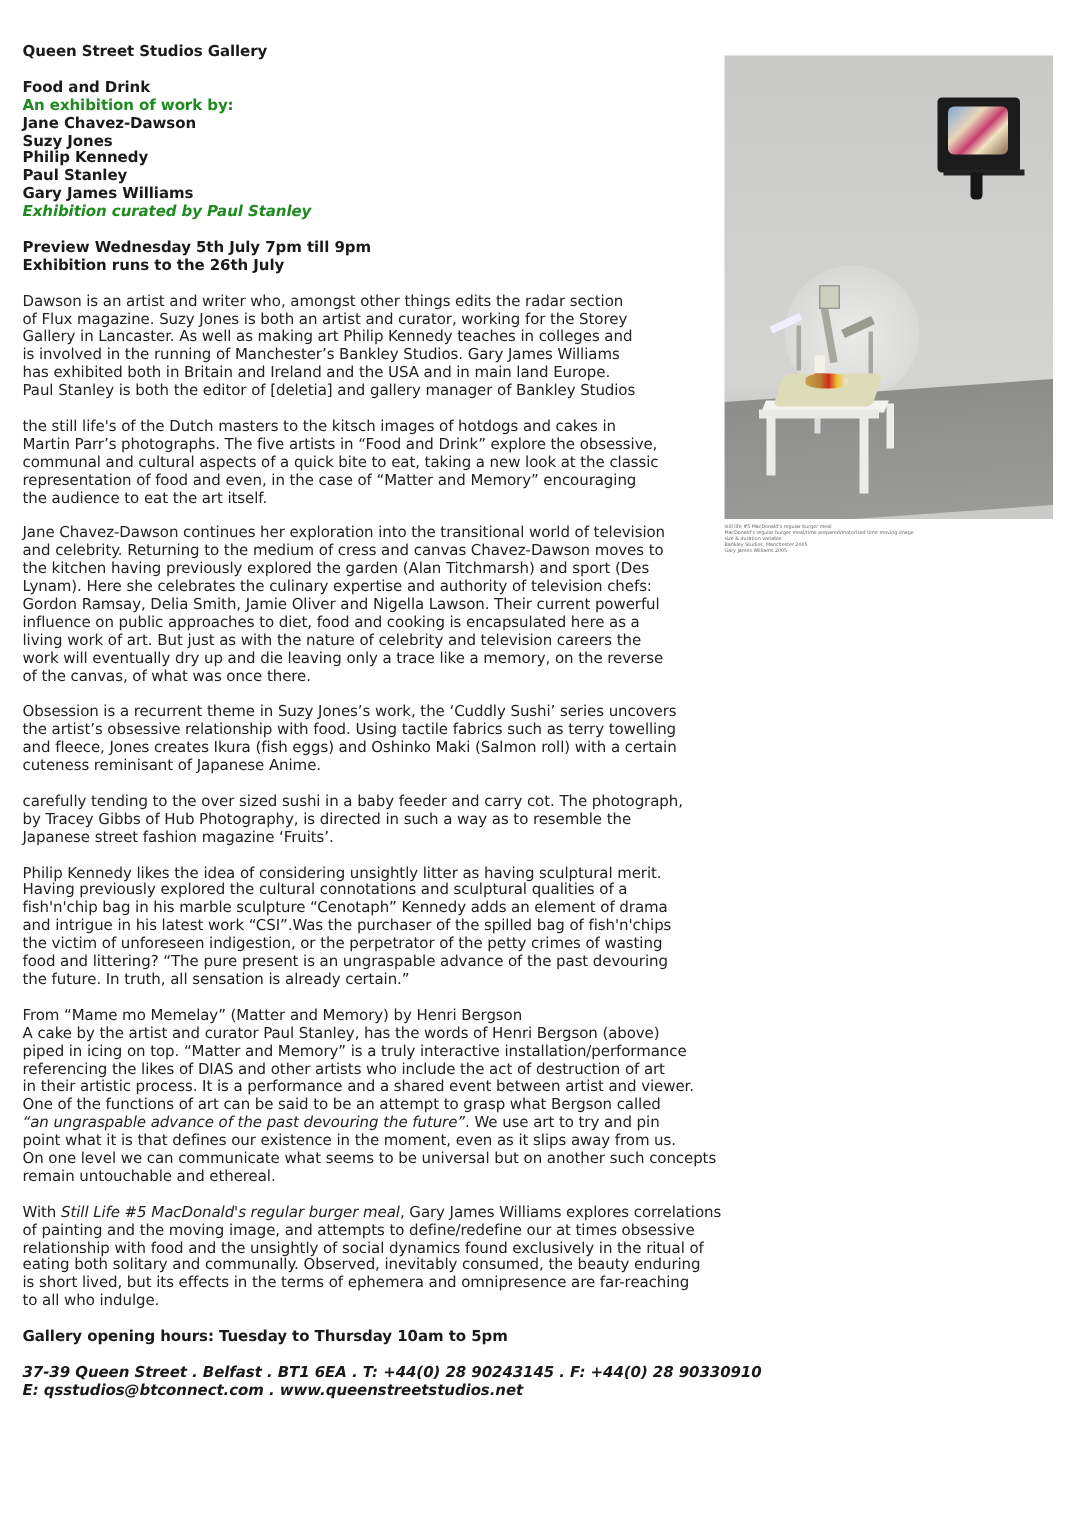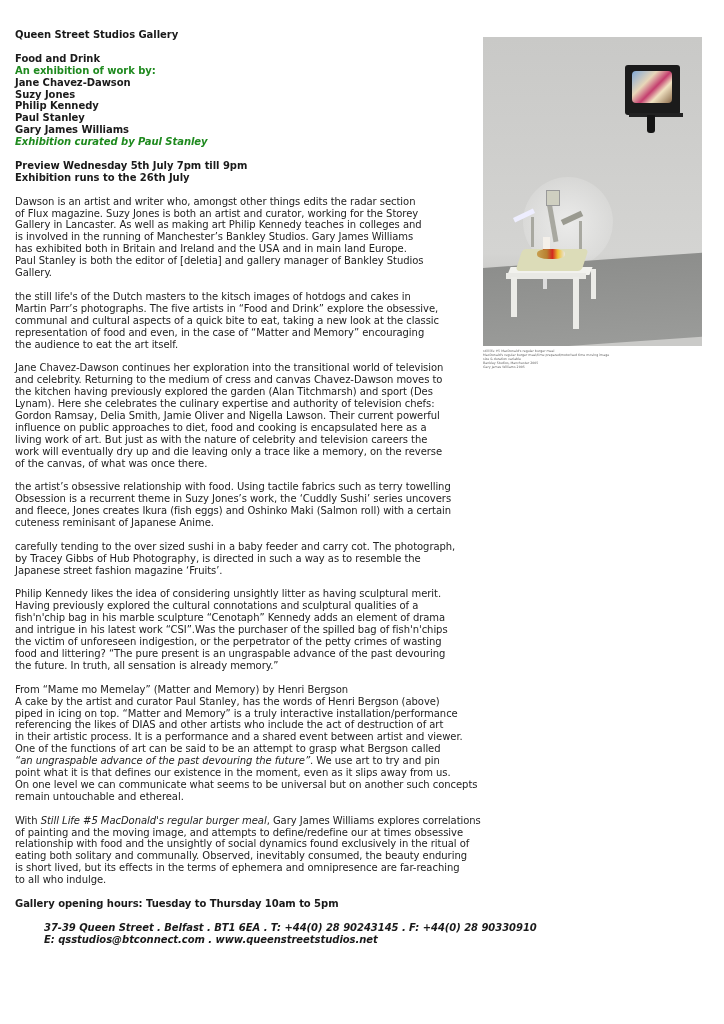--- a/index.html
+++ b/index.html
@@ -23,21 +23,21 @@
       font-size: 10px;
       line-height: 11.9px;
       letter-spacing: -0.05px;
     }
     .b { font-weight: bold; }
     .green { color: #1f8a1f; }
     .i { font-style: italic; }
     .line { display: block; white-space: nowrap; }
     .gap { height: 11.9px; }
     .para .line { color: #222; }
-    .contact .line { font-weight: bold; font-style: italic; margin-left: 29px; }
+    .contact .line { font-weight: bold; font-style: italic; }
 
     
     .photo {
       position: absolute;
       left: 483px;
       top: 37px;
       width: 219px;
       height: 309px;
       background: linear-gradient(180deg, #c9c9c7 0%, #cfcfcd 40%, #d4d4d2 70%, #cacac8 78%);
       overflow: hidden;
@@ -169,21 +169,20 @@
   <span class="line b">Exhibition runs to the 26th July</span>
   <div class="gap"></div>
 
   <div class="para">
     <span class="line">Dawson is an artist and writer who, amongst other things edits the radar section</span>
     <span class="line">of Flux magazine. Suzy Jones is both an artist and curator, working for the Storey</span>
     <span class="line">Gallery in Lancaster. As well as making art Philip Kennedy teaches in colleges and</span>
     <span class="line">is involved in the running of Manchester’s Bankley Studios. Gary James Williams</span>
     <span class="line">has exhibited both in Britain and Ireland and the USA and in main land Europe.</span>
     <span class="line">Paul Stanley is both the editor of [deletia] and gallery manager of Bankley Studios</span>
-    <span class="line">Gallery.</span>
   </div>
   <div class="gap"></div>
 
   <div class="para">
     <span class="line">the still life's of the Dutch masters to the kitsch images of hotdogs and cakes in</span>
     <span class="line">Martin Parr’s photographs. The five artists in “Food and Drink” explore the obsessive,</span>
     <span class="line">communal and cultural aspects of a quick bite to eat, taking a new look at the classic</span>
     <span class="line">representation of food and even, in the case of “Matter and Memory” encouraging</span>
     <span class="line">the audience to eat the art itself.</span>
   </div>
@@ -196,42 +195,42 @@
     <span class="line">Lynam). Here she celebrates the culinary expertise and authority of television chefs:</span>
     <span class="line">Gordon Ramsay, Delia Smith, Jamie Oliver and Nigella Lawson. Their current powerful</span>
     <span class="line">influence on public approaches to diet, food and cooking is encapsulated here as a</span>
     <span class="line">living work of art. But just as with the nature of celebrity and television careers the</span>
     <span class="line">work will eventually dry up and die leaving only a trace like a memory, on the reverse</span>
     <span class="line">of the canvas, of what was once there.</span>
   </div>
   <div class="gap"></div>
 
   <div class="para">
+    <span class="line">Obsession is a recurrent theme in Suzy Jones’s work, the ‘Cuddly Sushi’ series uncovers</span>
     <span class="line">the artist’s obsessive relationship with food. Using tactile fabrics such as terry towelling</span>
-    <span class="line">Obsession is a recurrent theme in Suzy Jones’s work, the ‘Cuddly Sushi’ series uncovers</span>
     <span class="line">and fleece, Jones creates Ikura (fish eggs) and Oshinko Maki (Salmon roll) with a certain</span>
     <span class="line">cuteness reminisant of Japanese Anime.</span>
   </div>
   <div class="gap"></div>
 
   <div class="para">
     <span class="line">carefully tending to the over sized sushi in a baby feeder and carry cot. The photograph,</span>
     <span class="line">by Tracey Gibbs of Hub Photography, is directed in such a way as to resemble the</span>
     <span class="line">Japanese street fashion magazine ‘Fruits’.</span>
   </div>
   <div class="gap"></div>
 
   <div class="para">
     <span class="line">Philip Kennedy likes the idea of considering unsightly litter as having sculptural merit.</span>
     <span class="line">Having previously explored the cultural connotations and sculptural qualities of a</span>
     <span class="line">fish'n'chip bag in his marble sculpture “Cenotaph” Kennedy adds an element of drama</span>
     <span class="line">and intrigue in his latest work “CSI”.Was the purchaser of the spilled bag of fish'n'chips</span>
     <span class="line">the victim of unforeseen indigestion, or the perpetrator of the petty crimes of wasting</span>
     <span class="line">food and littering? “The pure present is an ungraspable advance of the past devouring</span>
-    <span class="line">the future. In truth, all sensation is already memory.”</span>
+    <span class="line">the future. In truth, all sensation is already certain.”</span>
   </div>
   <div class="gap"></div>
 
   <div class="para">
     <span class="line">From “Mame mo Memelay” (Matter and Memory) by Henri Bergson</span>
     <span class="line">A cake by the artist and curator Paul Stanley, has the words of Henri Bergson (above)</span>
     <span class="line">piped in icing on top. “Matter and Memory” is a truly interactive installation/performance</span>
     <span class="line">referencing the likes of DIAS and other artists who include the act of destruction of art</span>
     <span class="line">in their artistic process. It is a performance and a shared event between artist and viewer.</span>
     <span class="line">One of the functions of art can be said to be an attempt to grasp what Bergson called</span>

